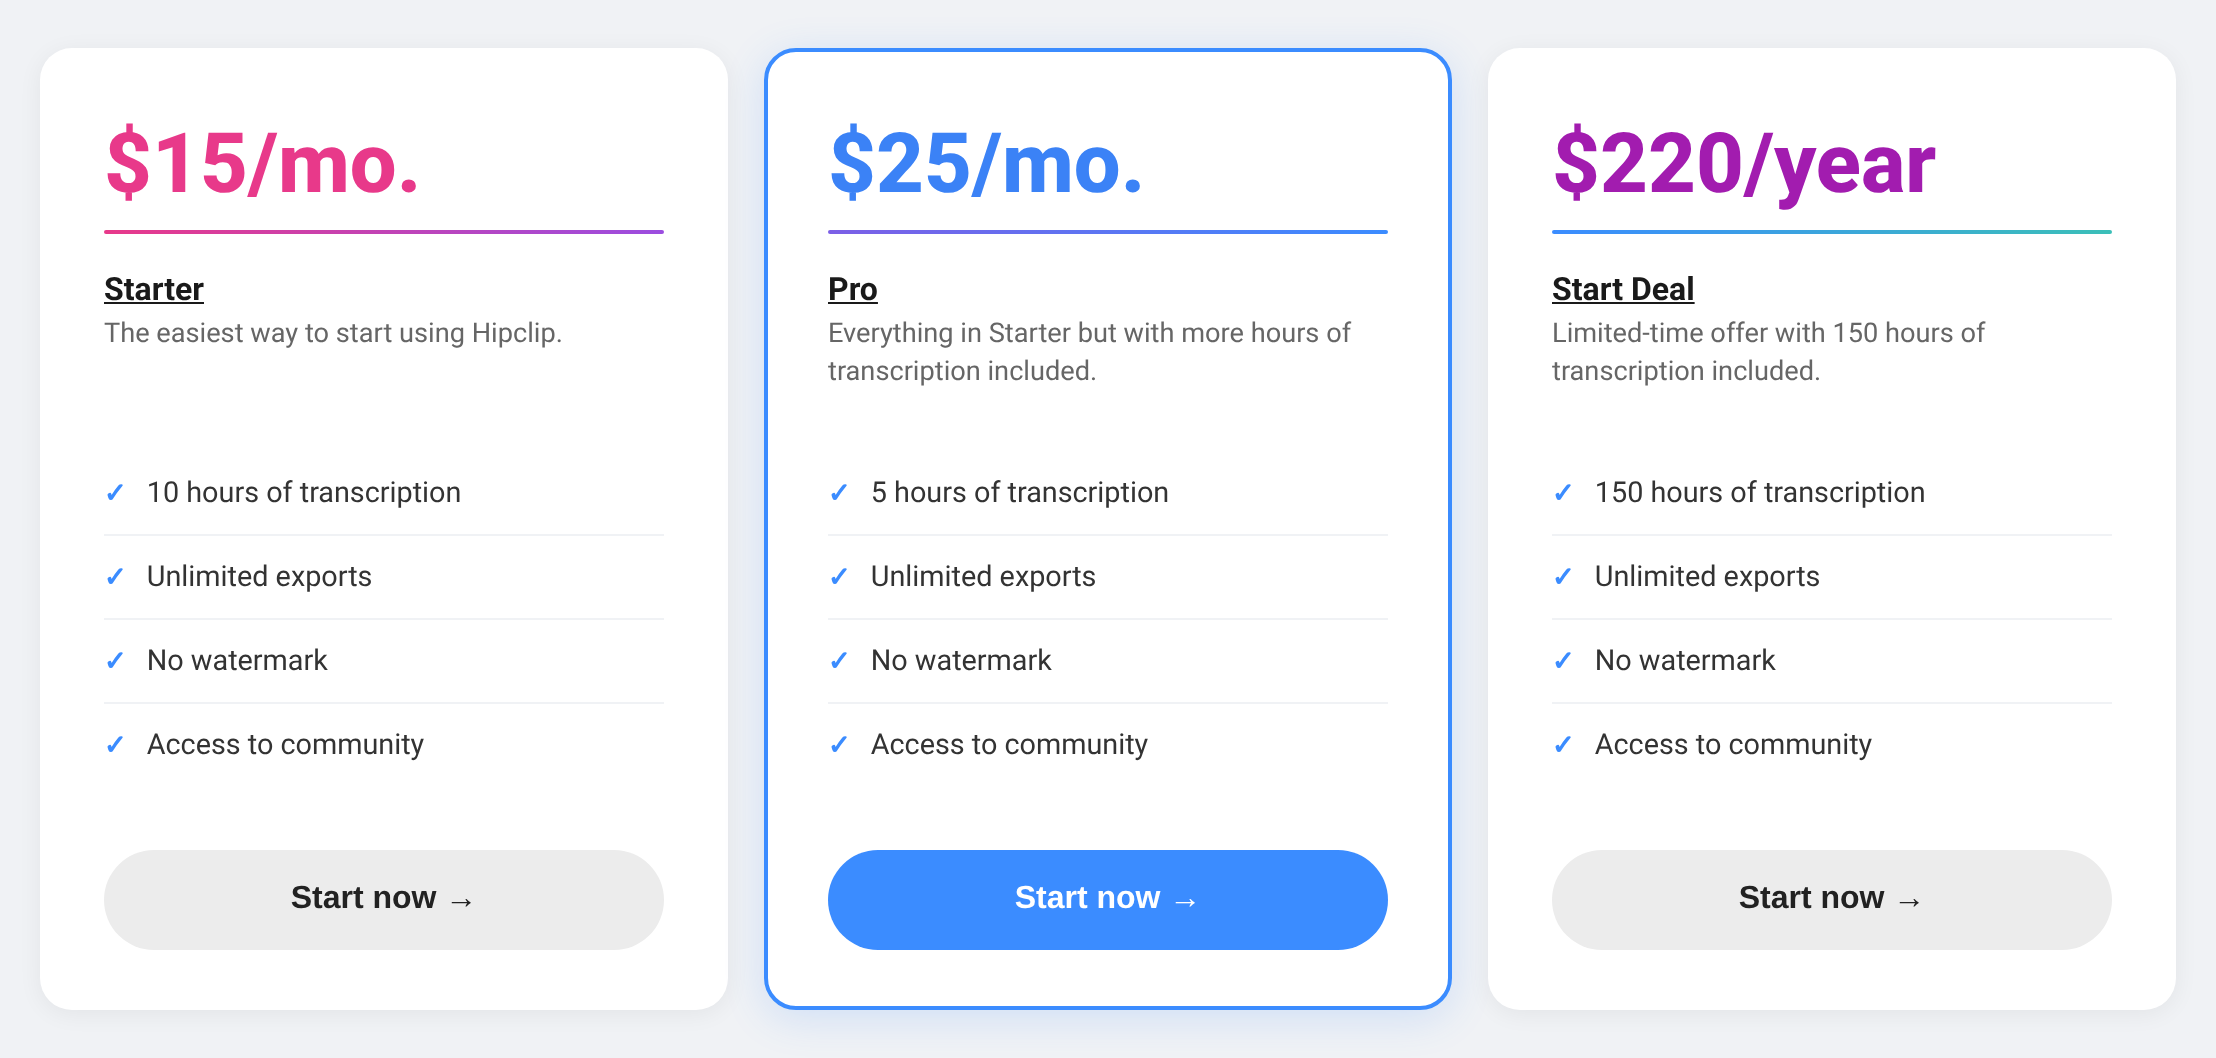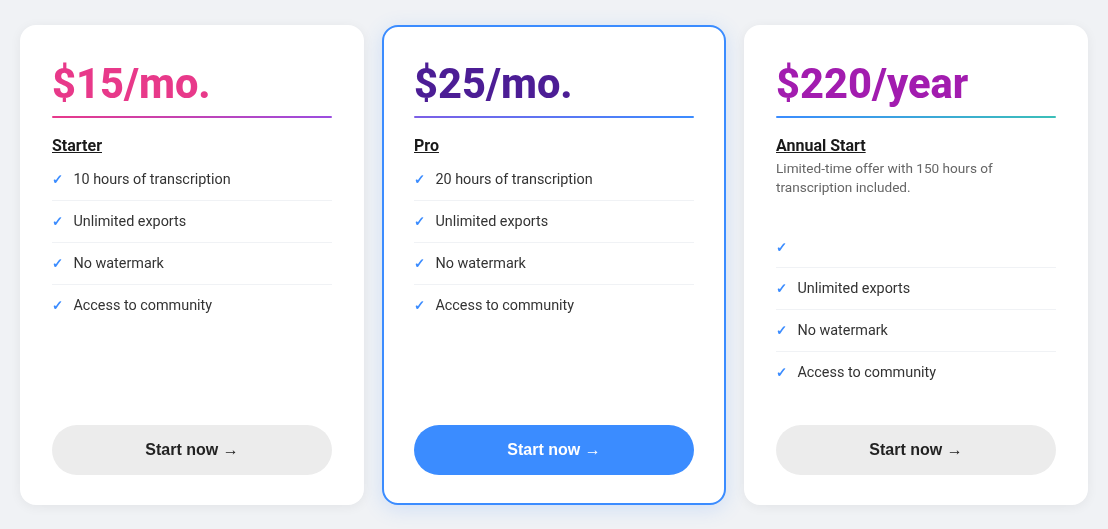--- a/index.html
+++ b/index.html
@@ -97,33 +97,34 @@
       background: #ececec;
       color: #222;
     }
     .cta-button.featured-btn {
       background: #3b8cff;
       color: #fff;
     }
     
     .price-starter { color: #e8398a; }
     .divider-starter { background: linear-gradient(90deg, #e8398a, #9b4de0); }
-    .price-pro { color: #4c1d95; }
+    .price-pro { color: #3b82f6; }
     .divider-pro { background: linear-gradient(90deg, #7c5fe6, #3b8cff); }
     .price-annual { color: #a21caf; }
     .divider-annual { background: linear-gradient(90deg, #3b8cff, #3bbfb8); }
   </style>
 </head>
 <body>
 
 <div class="pricing-container">
 <div class="pricing-card">
       <div class="price price-starter">$15/mo.</div>
       <hr class="price-divider divider-starter">
       <div class="plan-name">Starter</div>
+      <div class="plan-desc">The easiest way to start using Hipclip.</div>
       <ul class="features-list">
         <li>
           <span class="check-icon">✓</span>
           <span>10 hours of transcription</span>
         </li>
         <li>
           <span class="check-icon">✓</span>
           <span>Unlimited exports</span>
         </li>
         <li>
@@ -134,48 +135,50 @@
           <span class="check-icon">✓</span>
           <span>Access to community</span>
         </li>
       </ul>
       <button class="cta-button default">Start now →</button>
     </div>
     <div class="pricing-card featured">
       <div class="price price-pro">$25/mo.</div>
       <hr class="price-divider divider-pro">
       <div class="plan-name">Pro</div>
+      <div class="plan-desc">Everything in Starter but with more hours of transcription included.</div>
       <ul class="features-list">
         <li>
           <span class="check-icon">✓</span>
-          <span>20 hours of transcription</span>
+          <span>5 hours of transcription</span>
         </li>
         <li>
           <span class="check-icon">✓</span>
           <span>Unlimited exports</span>
         </li>
         <li>
           <span class="check-icon">✓</span>
           <span>No watermark</span>
         </li>
         <li>
           <span class="check-icon">✓</span>
           <span>Access to community</span>
         </li>
       </ul>
       <button class="cta-button featured-btn">Start now →</button>
     </div>
     <div class="pricing-card">
       <div class="price price-annual">$220/year</div>
       <hr class="price-divider divider-annual">
-      <div class="plan-name">Annual Start</div>
+      <div class="plan-name">Start Deal</div>
       <div class="plan-desc">Limited-time offer with 150 hours of transcription included.</div>
       <ul class="features-list">
         <li>
           <span class="check-icon">✓</span>
+          <span>150 hours of transcription</span>
         </li>
         <li>
           <span class="check-icon">✓</span>
           <span>Unlimited exports</span>
         </li>
         <li>
           <span class="check-icon">✓</span>
           <span>No watermark</span>
         </li>
         <li>

